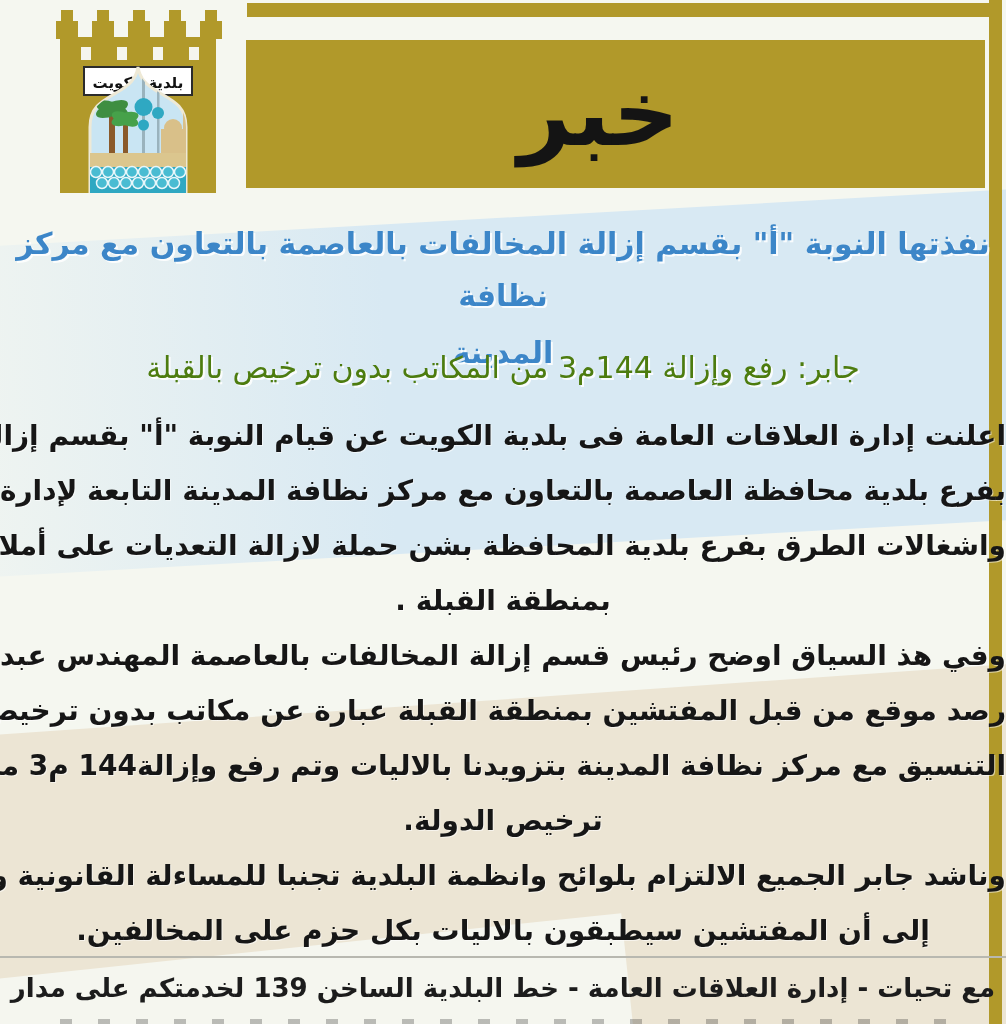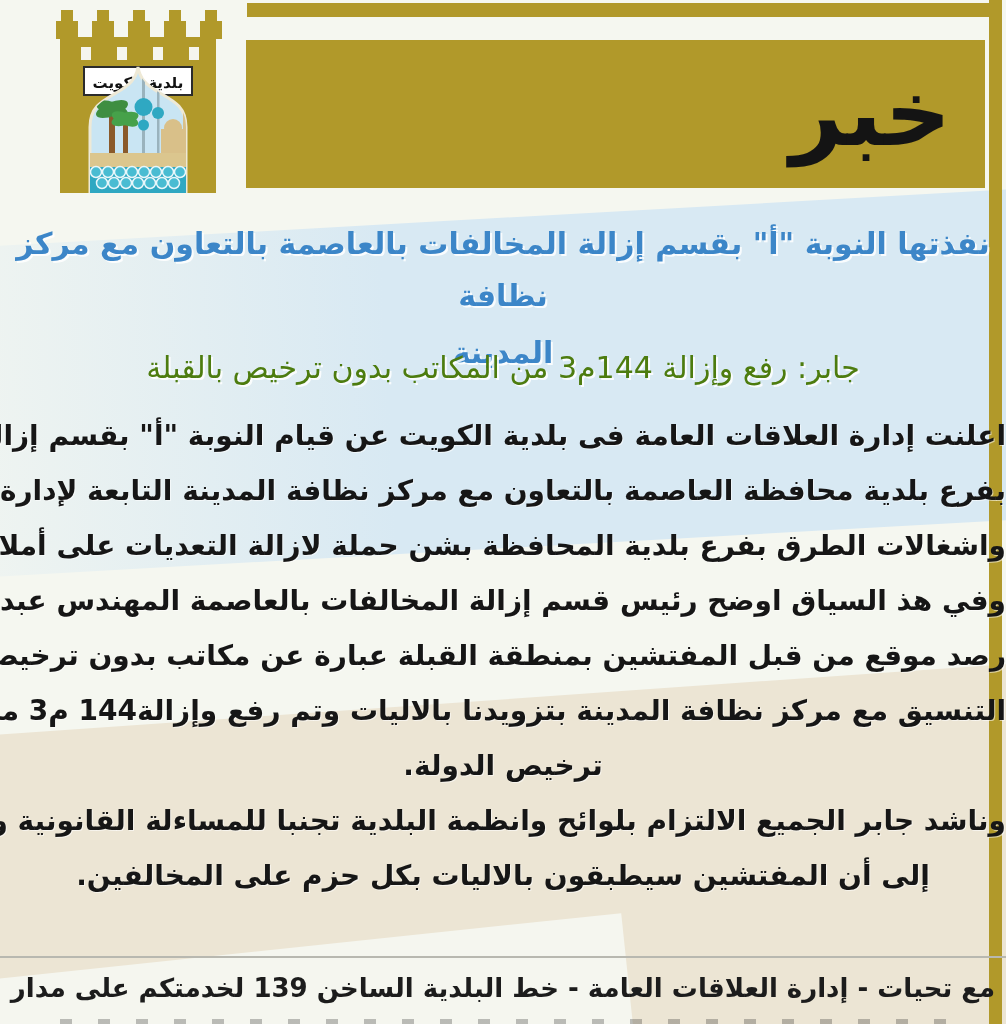--- a/index.html
+++ b/index.html
@@ -30,21 +30,21 @@
     position:absolute; top:0; bottom:0; right:4px; width:13px;
     background:#b1992a;
   }
   .top-strip{
     position:absolute; top:3px; left:247px; right:4px; height:14px;
     background:#b1992a;
   }
   .banner{
     position:absolute; left:246px; top:40px; width:739px; height:148px;
     background:#b1992a;
-    display:flex; align-items:center; justify-content:flex-start;
+    display:flex; align-items:center; justify-content:center;
     direction:rtl;
   }
   .banner .word{
     font-size:92px; font-weight:bold; color:#141414;
     padding-left:0; margin-right:34px; line-height:1;
   }
   
   .logo{position:absolute; left:54px; top:3px; width:168px; height:190px;}
   
   .headline, .subheadline, .body-line, .footer-text{
@@ -186,20 +186,21 @@
   <div class="headline">
     <div class="hl1">نفذتها النوبة "أ" بقسم إزالة المخالفات بالعاصمة بالتعاون مع مركز نظافة</div>
     <div class="hl2">المدينة</div>
   </div>
   <div class="subheadline">جابر:  رفع وإزالة 144م3 من المكاتب بدون ترخيص بالقبلة</div>
 
   <div class="body-block">
     <div class="body-line">اعلنت إدارة العلاقات العامة فى بلدية الكويت عن قيام النوبة "أ" بقسم إزالة المخالفات</div>
     <div class="body-line">بفرع بلدية محافظة العاصمة بالتعاون مع مركز نظافة المدينة التابعة لإدارة النظافة العامة</div>
     <div class="body-line">واشغالات الطرق بفرع بلدية المحافظة  بشن حملة لازالة التعديات على أملاك الدولة</div>
+    <div class="body-line">بمنطقة القبلة .</div>
     <div class="body-line">وفي هذ السياق اوضح رئيس قسم إزالة المخالفات بالعاصمة المهندس عبدالله جابر بأنه تم</div>
     <div class="body-line">رصد موقع من قبل المفتشين بمنطقة القبلة عبارة عن مكاتب بدون ترخيص وعلى الفور تم</div>
     <div class="body-line">التنسيق مع مركز نظافة المدينة بتزويدنا بالاليات وتم رفع وإزالة144 م3 من التعديات على</div>
     <div class="body-line">ترخيص الدولة.</div>
     <div class="body-line">وناشد جابر الجميع الالتزام بلوائح وانظمة البلدية تجنبا للمساءلة القانونية والمخالفة ، لافتاً</div>
     <div class="body-line">إلى أن المفتشين سيطبقون بالاليات بكل حزم على المخالفين.</div>
   </div>
 
   <div class="footer-divider"></div>
   <div class="footer-text">مع تحيات - إدارة العلاقات العامة - خط البلدية الساخن 139 لخدمتكم على مدار الساعة</div>

